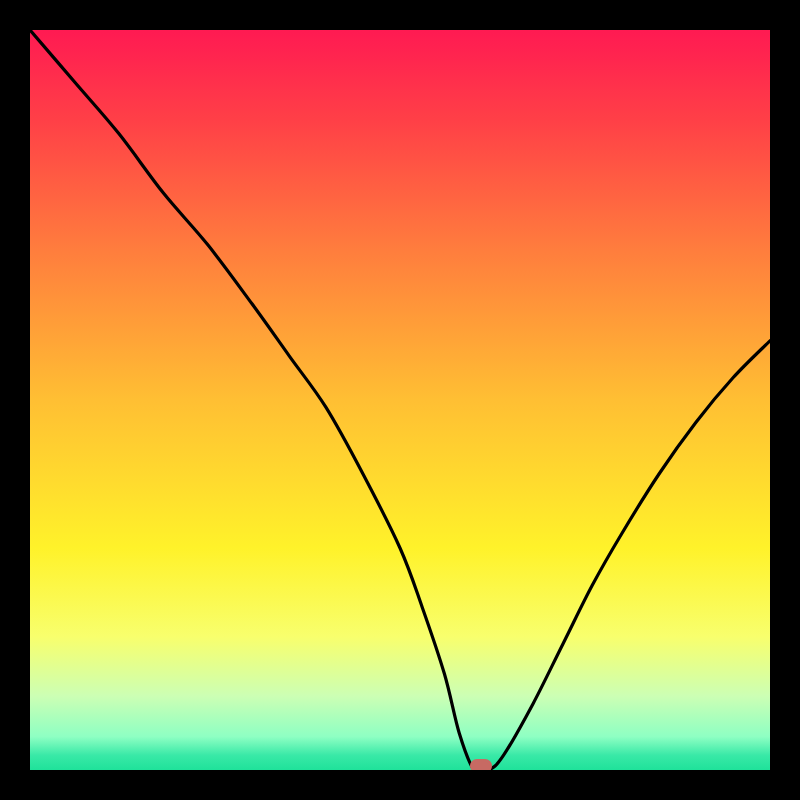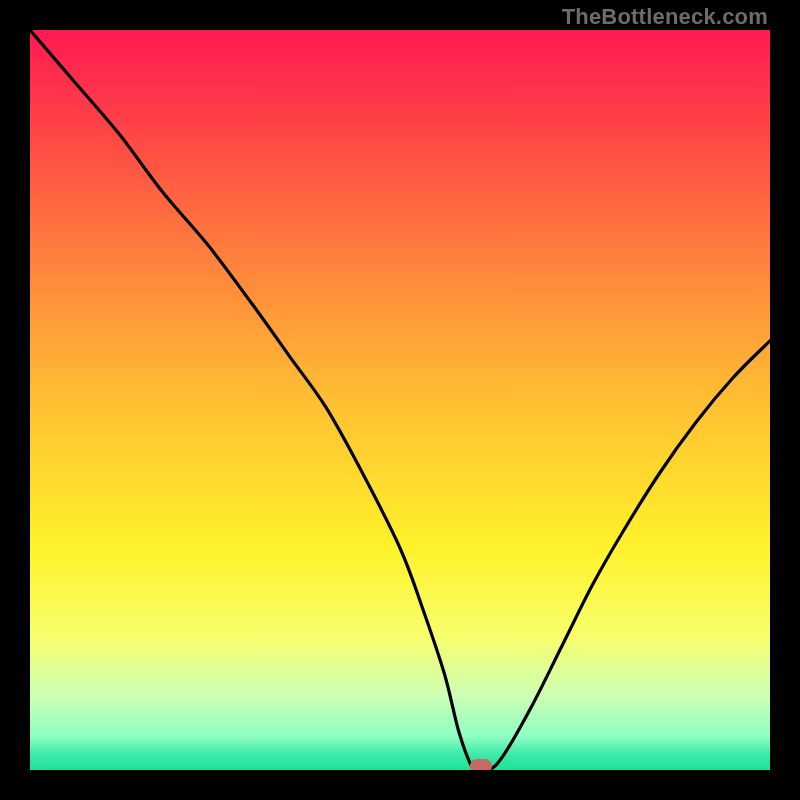--- a/index.html
+++ b/index.html
@@ -76,14 +76,13 @@
       <rect x="0" y="0" width="740" height="740" fill="url(#bg-grad)"></rect>
     </svg>
 
     <svg class="curve-svg" viewBox="0 0 740 740" preserveAspectRatio="none">
       <path id="curve-path" d="M 0.0 0.0 C 7.4 8.6, 29.6 34.5, 44.4 51.8 C 59.2 69.1, 74.0 85.1, 88.8 103.6 C 103.6 122.1, 118.4 144.3, 133.2 162.8 C 148.0 181.3, 162.8 196.1, 177.6 214.6 C 192.4 233.1, 208.4 255.3, 222.0 273.8 C 235.6 292.3, 246.7 308.3, 259.0 325.6 C 271.3 342.9, 283.7 357.7, 296.0 377.4 C 308.3 397.1, 320.7 420.6, 333.0 444.0 C 345.3 467.4, 360.1 495.8, 370.0 518.0 C 379.9 540.2, 384.8 556.2, 392.2 577.2 C 399.6 598.2, 408.2 622.8, 414.4 643.8 C 420.6 664.8, 424.3 687.0, 429.2 703.0 C 434.1 719.0, 439.1 733.8, 444.0 740.0 C 448.9 746.2, 453.9 742.5, 458.8 740.0 C 463.7 737.5, 466.2 736.3, 473.6 725.2 C 481.0 714.1, 493.3 691.9, 503.2 673.4 C 513.1 654.9, 522.9 633.9, 532.8 614.2 C 542.7 594.5, 552.5 573.5, 562.4 555.0 C 572.3 536.5, 580.9 521.7, 592.0 503.2 C 603.1 484.7, 616.7 462.5, 629.0 444.0 C 641.3 425.5, 653.7 408.2, 666.0 392.2 C 678.3 376.2, 690.7 361.4, 703.0 347.8 C 715.3 334.2, 733.8 317.0, 740.0 310.8" fill="none" stroke-width="3.2" stroke-linecap="round" stroke-linejoin="round" stroke="#000000"></path>
     </svg>
 
     <div id="marker" class="marker" style="left: 451.4px; top: 736px; background: rgb(199, 106, 99);"></div>
   </div>
 
-  <div class="watermark">TheBottleneck.com</div>
 </div>
 
 </body></html>

